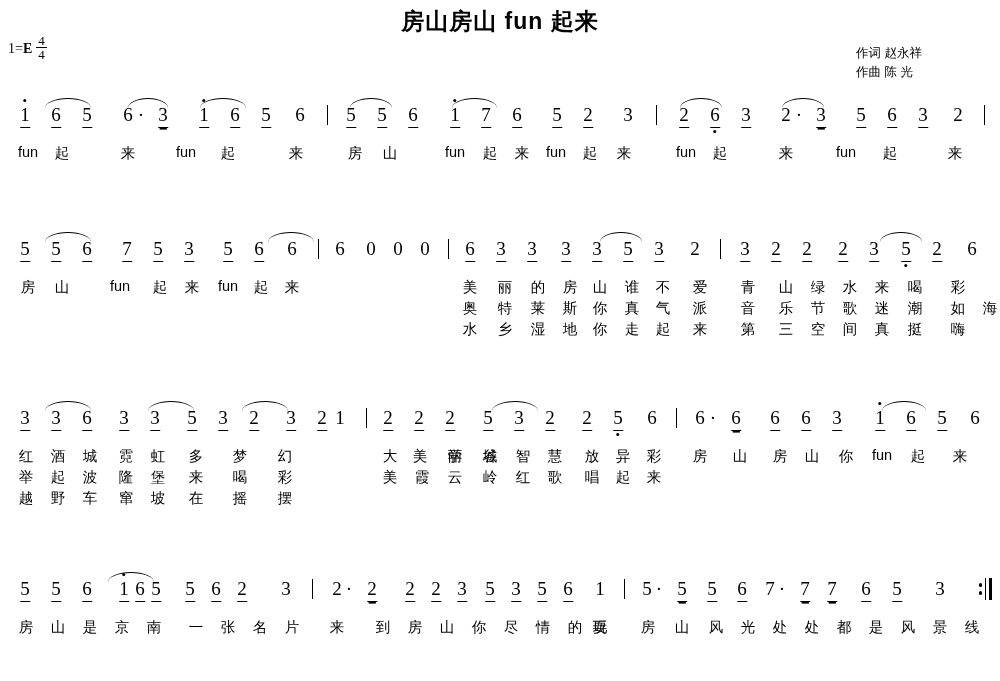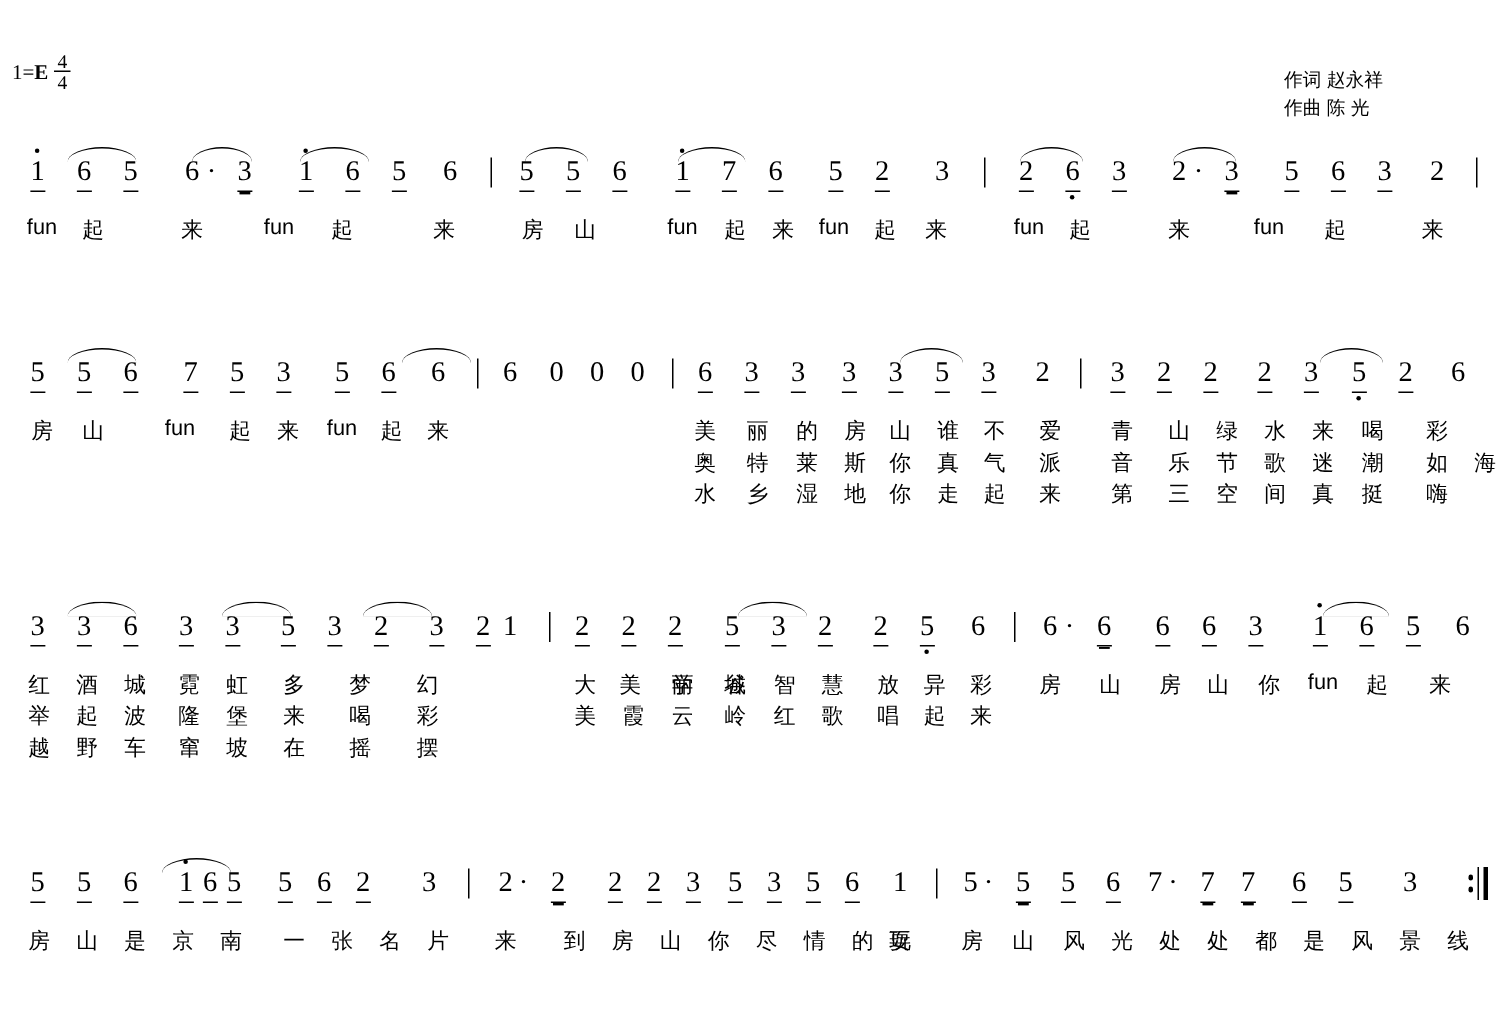--- a/index.html
+++ b/index.html
@@ -161,20 +161,21 @@
     position: absolute; right: 10px; width: 3.5px; height: 3.5px; background: #000; border-radius: 50%;
   }
   .dot-hi { top: 5px; }
   .dot-lo { top: 13px; }
 </style>
 </head>
 <body>
 
 <div id="sheet">
 
+  <div class="title">房山房山 fun 起来</div>
 
   <div class="keysig">
     <span>1=</span><span class="eb">E</span><span class="meter"><span class="num">4</span><span class="den">4</span></span>
   </div>
 
   <div class="credits">
 
     <div>作词 赵永祥</div>
     <div>作曲 陈 光</div>
   </div>

